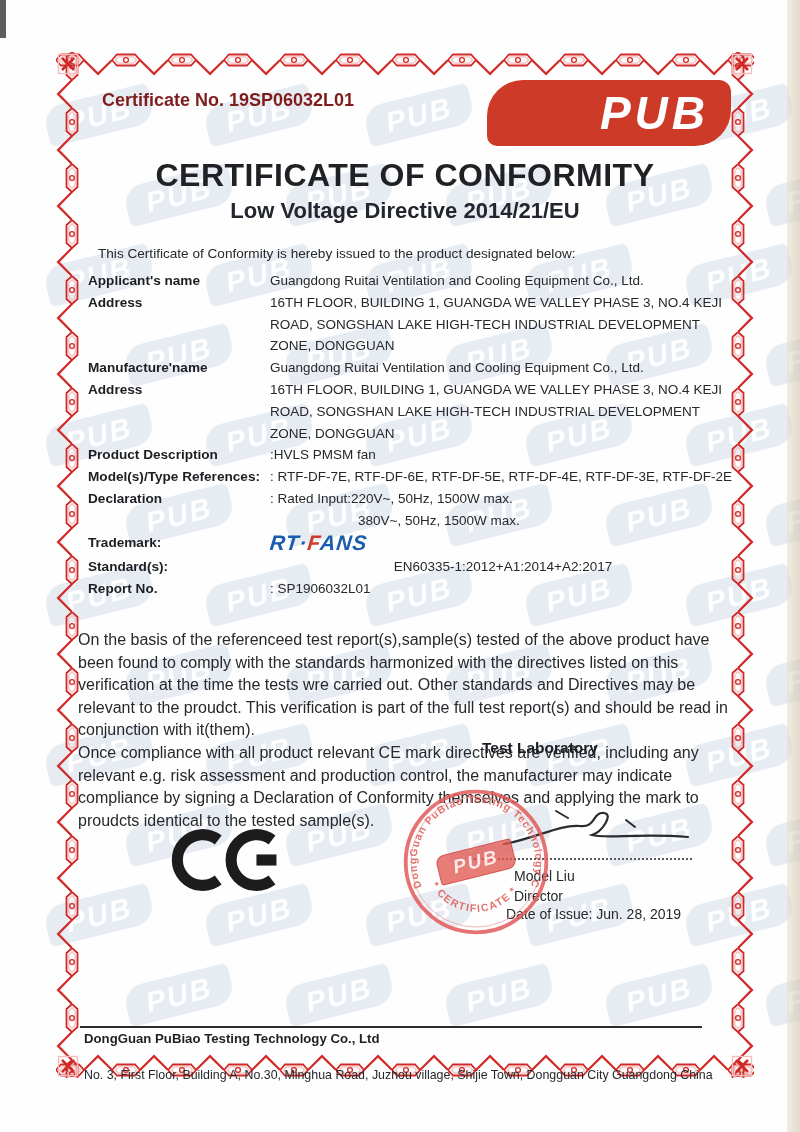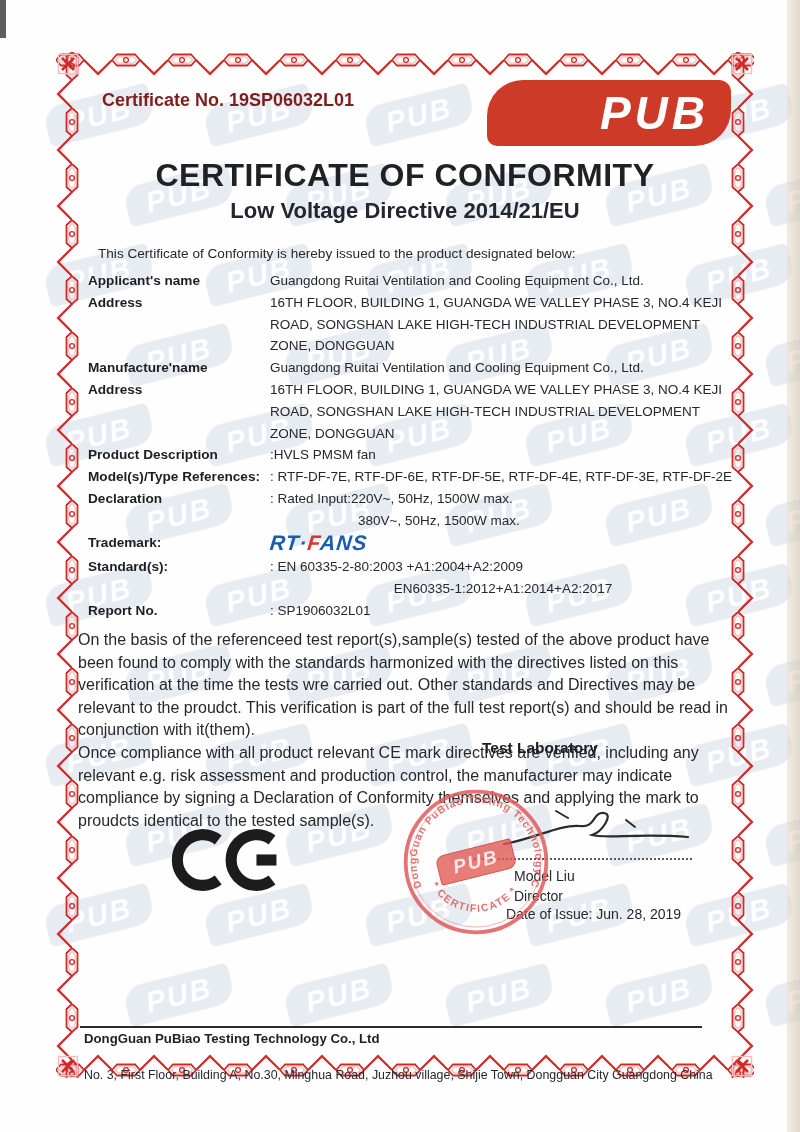--- a/index.html
+++ b/index.html
@@ -247,21 +247,20 @@
     </div>
     <div class="frow">
       <div class="flabel">Trademark:</div>
       <div class="fval">
         <span class="tm"><span class="tm-blue">RT·</span><span class="tm-red">F</span><span class="tm-blue">ANS</span></span>
       </div>
     </div>
     <div class="frow">
       <div class="flabel">Standard(s):</div>
       <div>
-        <div class="fval">: EN 60335-2-80:2003 +A1:2004+A2:2009</div>
         <div class="fval ind-std">EN60335-1:2012+A1:2014+A2:2017</div>
       </div>
     </div>
     <div class="frow">
       <div class="flabel">Report No.</div>
       <div class="fval">: SP1906032L01</div>
     </div>
   </div>
 
   <div class="paras">

